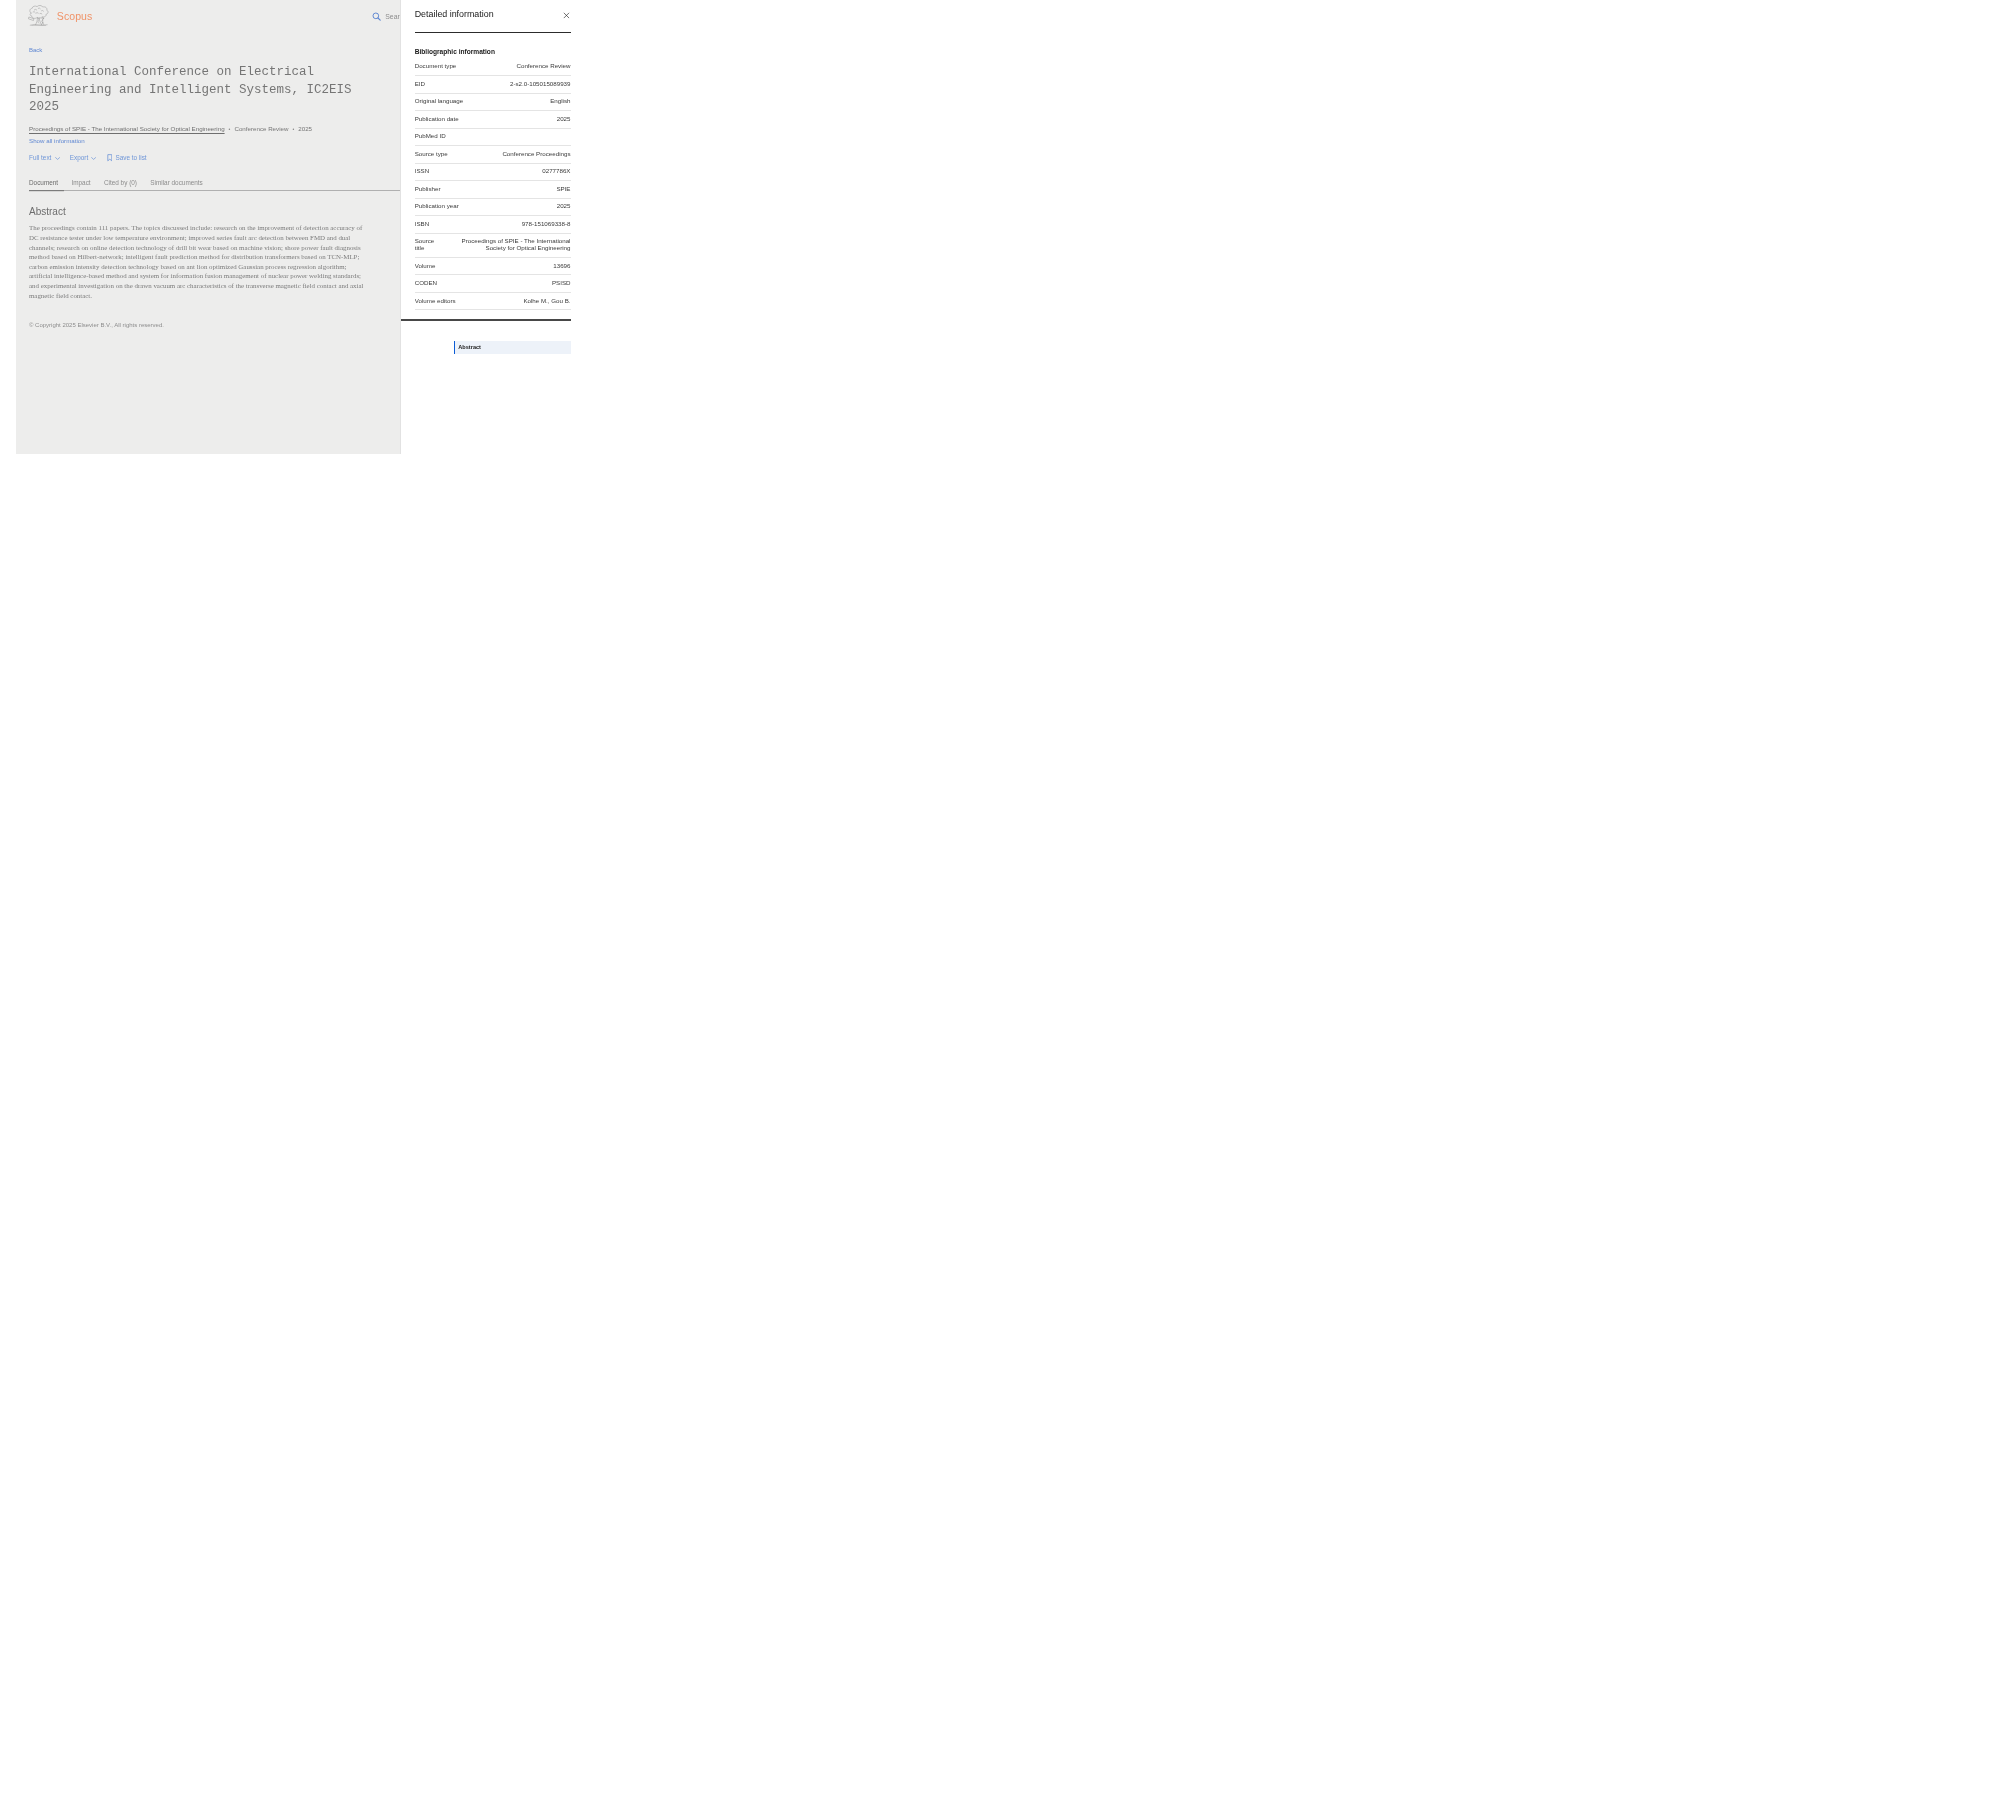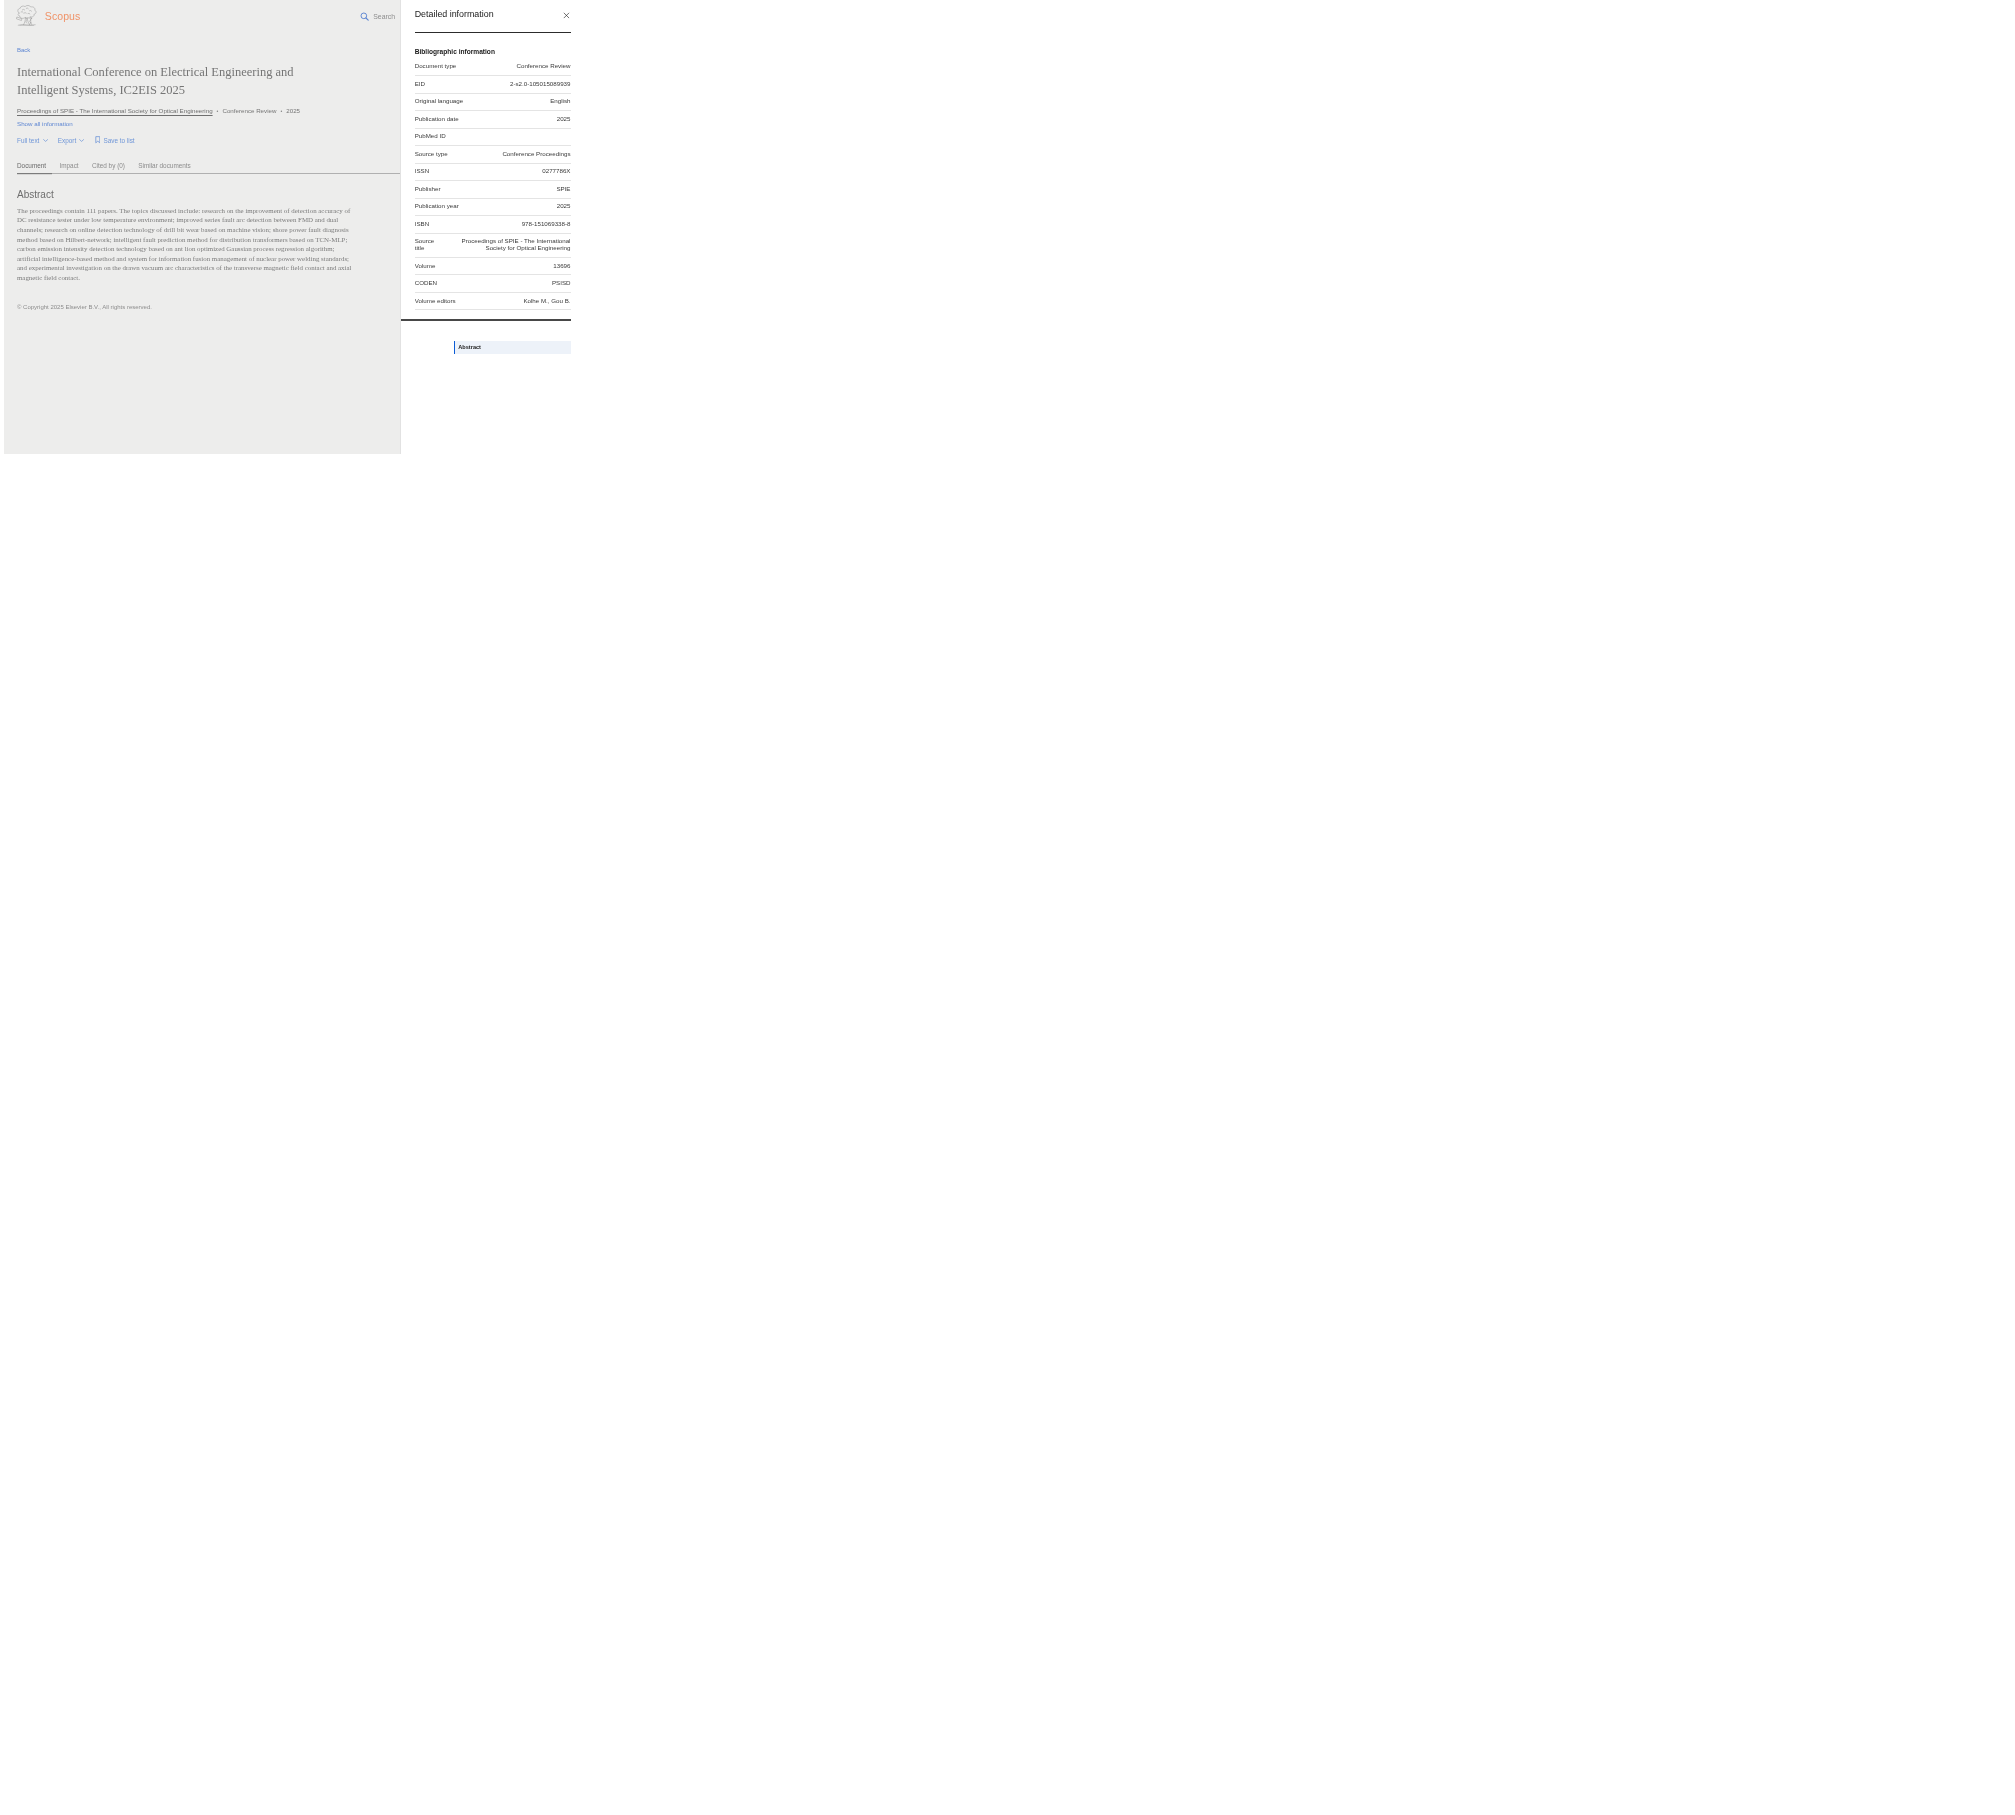--- a/index.html
+++ b/index.html
@@ -4,21 +4,21 @@
 <style>
   html, body { margin:0; padding:0; background:#ffffff; }
   body {
     width:580px; height:454px; position:relative; overflow:hidden;
     font-family:"Liberation Sans", sans-serif;
     -webkit-font-smoothing:antialiased;
   }
 
   
   .left-area {
-    position:absolute; left:4px; top:0; width:400px; height:100%;
+    position:absolute; left:16px; top:0; width:400px; height:100%;
     background:#ededec;
   }
   .left-area::after {
     content:""; position:absolute; right:0; top:0; width:3.6px; height:100%;
     background:linear-gradient(to right, rgba(0,0,0,0), rgba(0,0,0,0.09));
   }
   .header {
     display:flex; justify-content:space-between; align-items:flex-start;
     padding:5.2px 8.9px 0 11.3px; height:28px; box-sizing:border-box;
   }
@@ -136,21 +136,21 @@
           <circle cx="9.5" cy="9.5" r="7" fill="none" stroke="#5f87d2" stroke-width="2.4"></circle>
           <line x1="14.8" y1="14.8" x2="20.3" y2="20.3" stroke="#5f87d2" stroke-width="2.8" stroke-linecap="round"></line>
         </svg>
       </span>
       <span class="search-label">Search</span>
     </div>
   </div>
 
   <div class="back-link">Back</div>
 
-  <h1 class="doc-title" style="margin-top:11px;">International Conference on Electrical Engineering and Intelligent Systems, IC2EIS 2025</h1>
+  <h1 class="doc-title" style="margin-top:11px;font-family:Liberation Mono, monospace;">International Conference on Electrical Engineering and Intelligent Systems, IC2EIS 2025</h1>
 
   <div class="source-row">
     <span class="source-link">Proceedings of SPIE - The International Society for Optical Engineering</span>
     <span class="dot-sep">•</span>
     <span>Conference Review</span>
     <span class="dot-sep">•</span>
     <span>2025</span>
   </div>
 
   <div class="show-all">Show all information</div>

